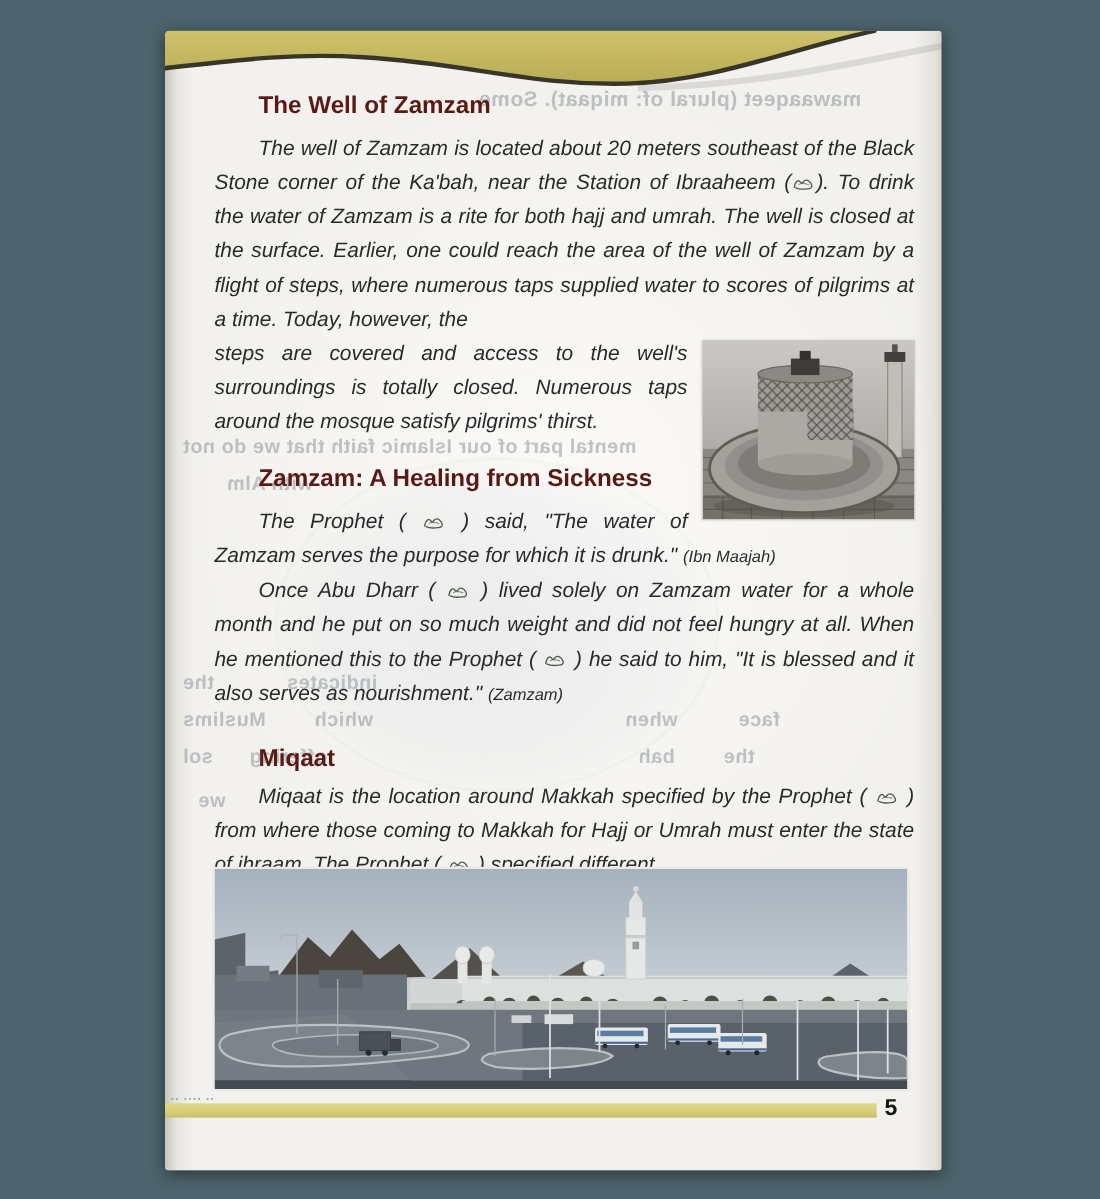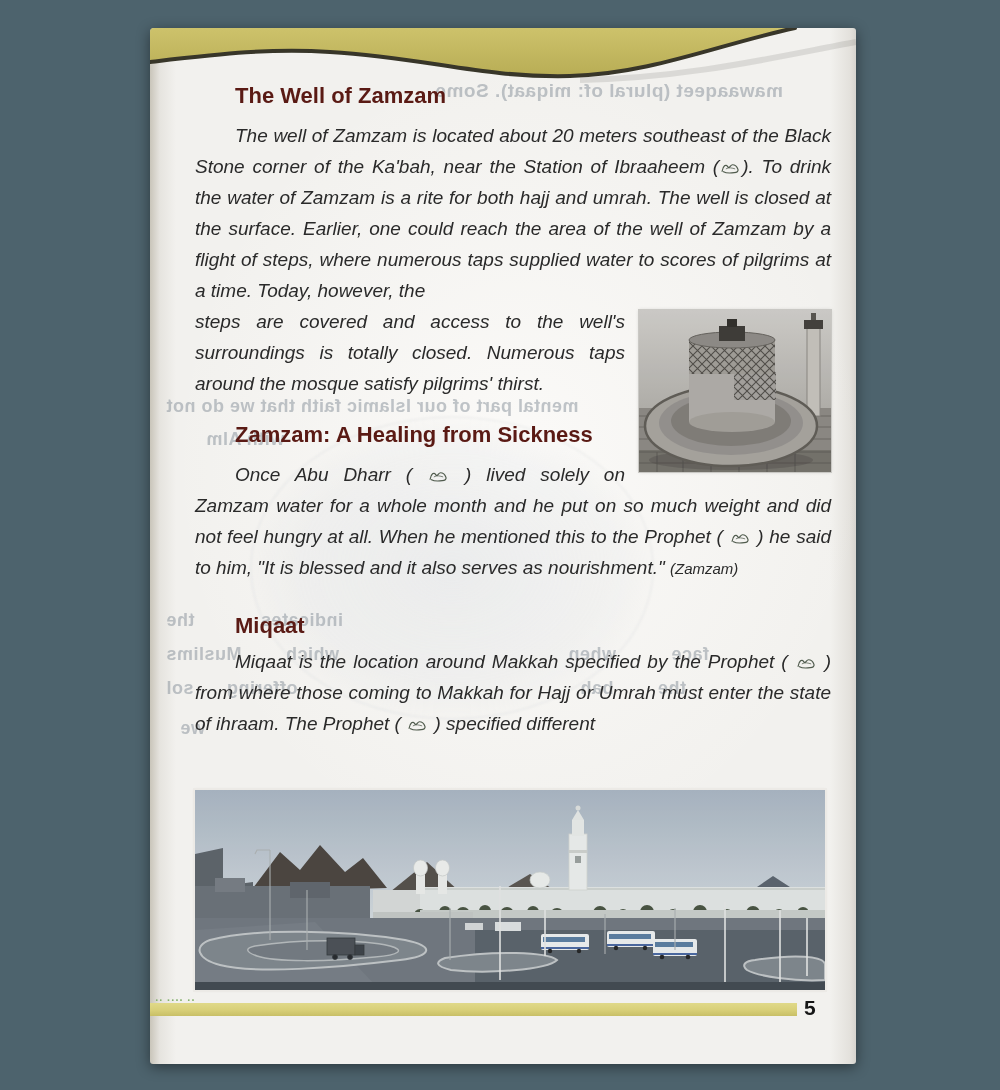--- a/index.html
+++ b/index.html
@@ -138,20 +138,26 @@
           <rect x="50" y="30" width="86" height="34" fill="url(#lat)"></rect>
           <ellipse cx="93" cy="30" rx="43" ry="8" fill="#8e8c88" stroke="#64625e"></ellipse>
           <rect x="80" y="16" width="26" height="15" fill="#3b3a37"></rect>
           <rect x="88" y="9" width="10" height="8" fill="#2e2d2a"></rect>
           <rect width="192" height="162" fill="rgba(112,104,86,.06)"></rect>
         </svg>
           </span><span>steps are covered and access to the well's surroundings is totally closed. Numerous taps around the mosque satisfy pilgrims' thirst.</span></p>
 
       <div class="h h2">Zamzam: A Healing from Sickness</div>
 
+      <p class="body indent"><span>The Prophet ( <span class="honorific">
+  <svg viewBox="0 0 22 15" xmlns="http://www.w3.org/2000/svg">
+    <path d="M2,11 C3,5 6,3 8,6 C10,9 11,4 13,4 C16,4 18,6 19,9 C19.5,11 18,12.5 15,12.5 C11,13 6,13 3.5,11.5" fill="none" stroke="#4f5a4c" stroke-width="1.3" stroke-linecap="round"></path>
+    <path d="M6,8.5 C9,6.5 13,7.5 16,8.5" fill="none" stroke="#4f5a4c" stroke-width="0.8"></path>
+  </svg>
+</span> ) said, "The water of Zamzam serves the purpose for which it is drunk." <span class="cite">(Ibn Maajah)</span></span></p>
 
       <p class="body indent"><span>Once Abu Dharr ( <span class="honorific">
   <svg viewBox="0 0 22 15" xmlns="http://www.w3.org/2000/svg">
     <path d="M2,11 C3,5 6,3 8,6 C10,9 11,4 13,4 C16,4 18,6 19,9 C19.5,11 18,12.5 15,12.5 C11,13 6,13 3.5,11.5" fill="none" stroke="#4f5a4c" stroke-width="1.3" stroke-linecap="round"></path>
     <path d="M6,8.5 C9,6.5 13,7.5 16,8.5" fill="none" stroke="#4f5a4c" stroke-width="0.8"></path>
   </svg>
 </span> ) lived solely on Zamzam water for a whole month and he put on so much weight and did not feel hungry at all. When he mentioned this to the Prophet ( <span class="honorific">
   <svg viewBox="0 0 22 15" xmlns="http://www.w3.org/2000/svg">
     <path d="M2,11 C3,5 6,3 8,6 C10,9 11,4 13,4 C16,4 18,6 19,9 C19.5,11 18,12.5 15,12.5 C11,13 6,13 3.5,11.5" fill="none" stroke="#4f5a4c" stroke-width="1.3" stroke-linecap="round"></path>
     <path d="M6,8.5 C9,6.5 13,7.5 16,8.5" fill="none" stroke="#4f5a4c" stroke-width="0.8"></path>

